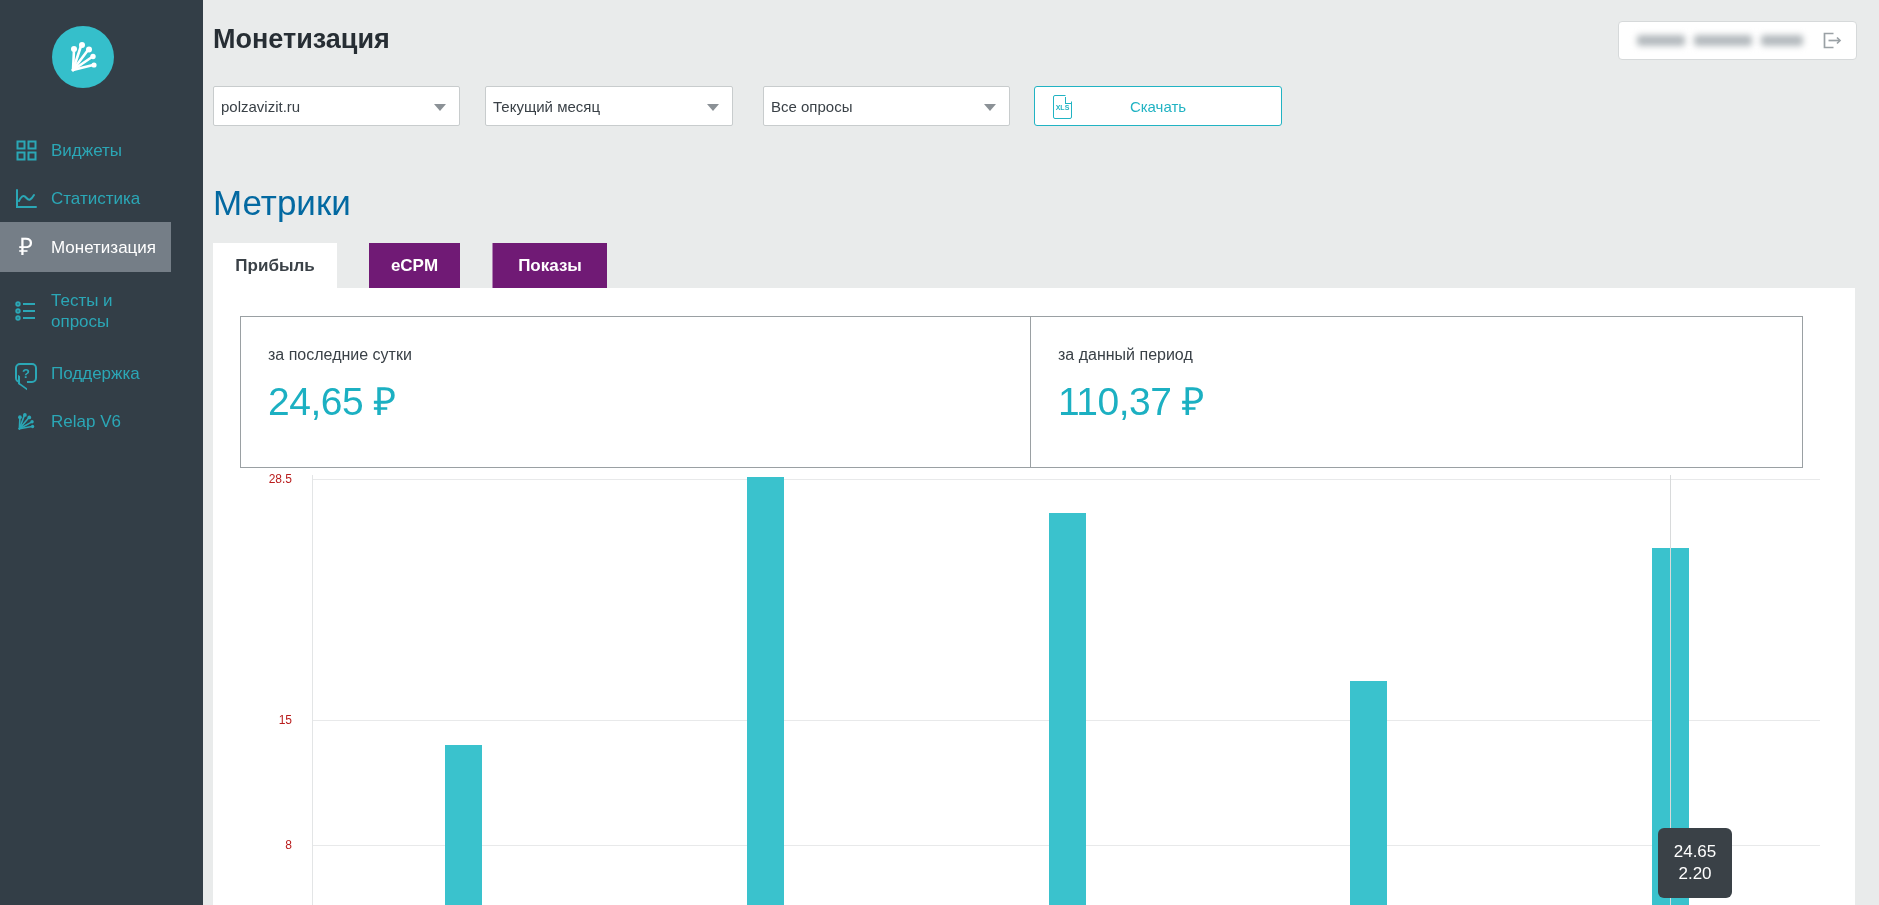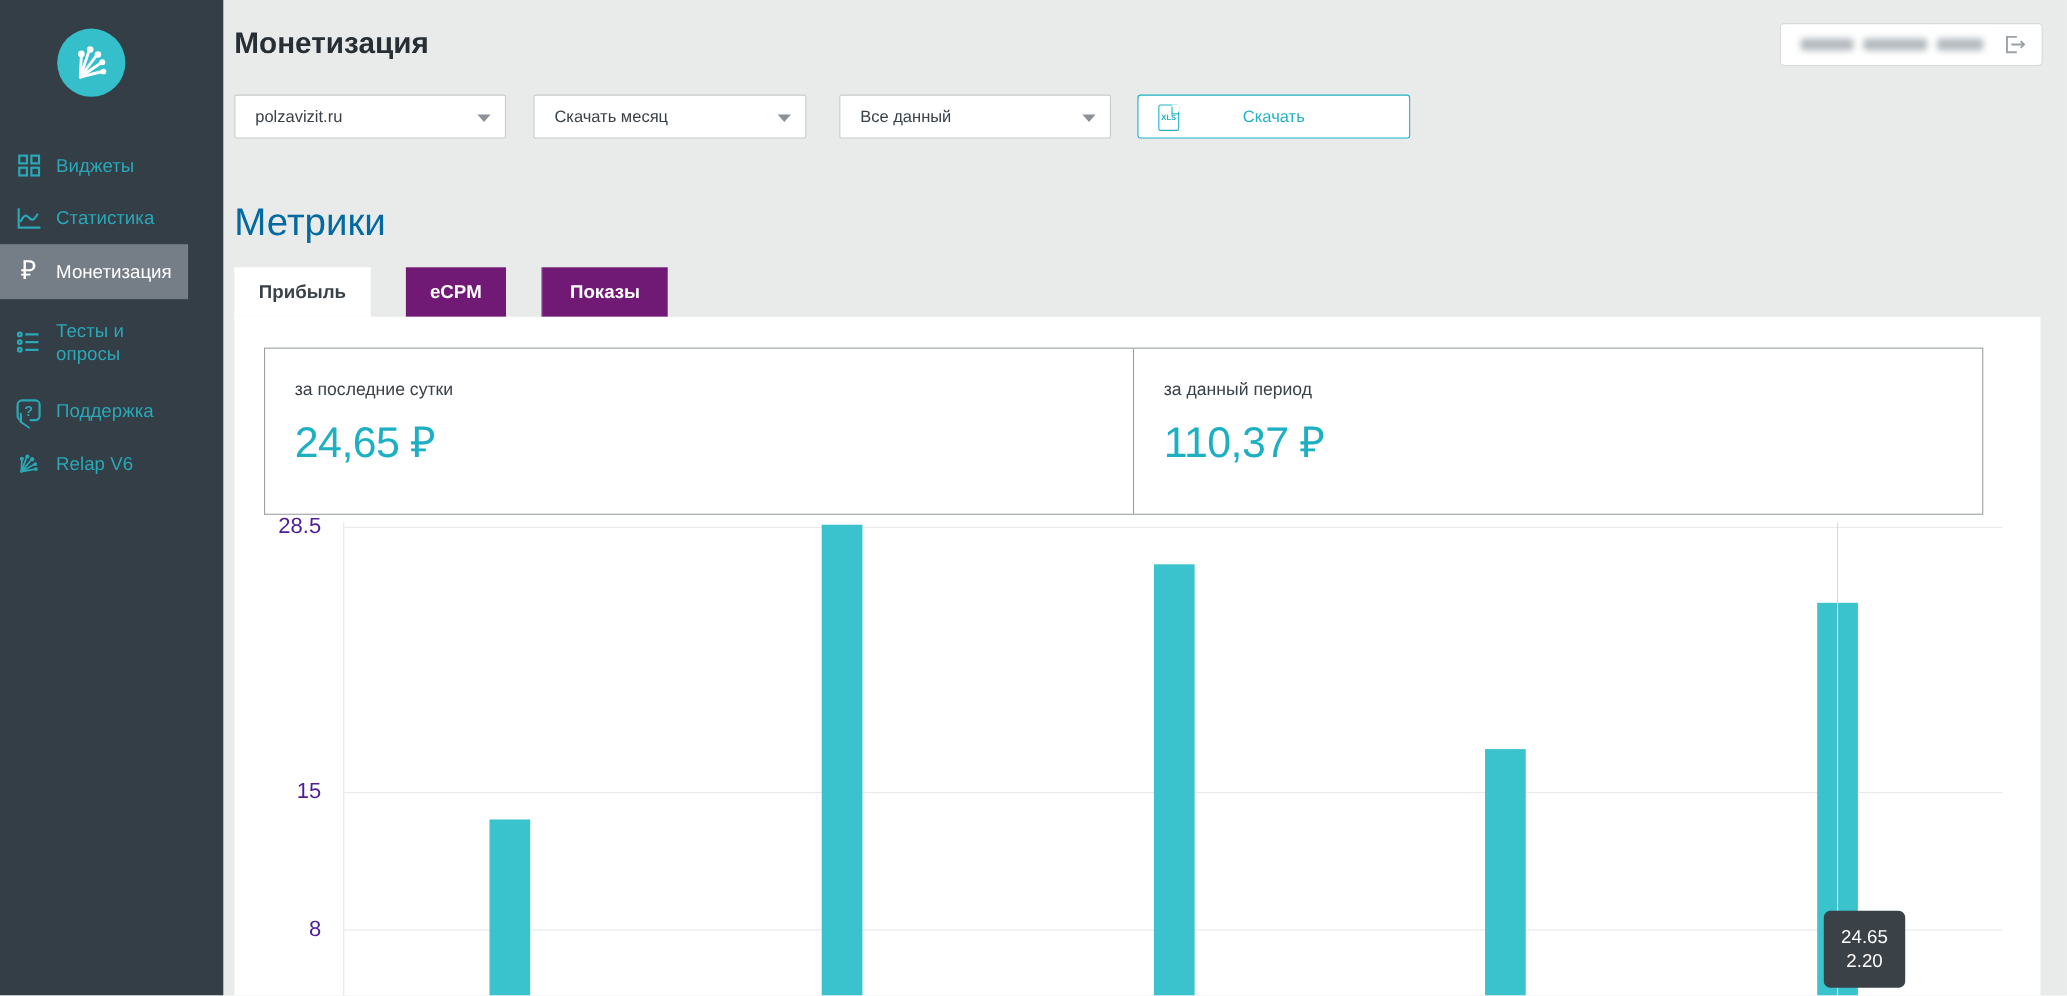--- a/index.html
+++ b/index.html
@@ -21,21 +21,21 @@
   .bubble span { color:#2ba7b6; font-size:13px; font-weight:700; }
 
   
   .page-title { position:absolute; left:213px; top:24px; font-size:27px; font-weight:700; color:#272e34; }
   .user-box { position:absolute; left:1618px; top:21px; width:239px; height:39px; background:#ffffff; border:1px solid #d6d9da; border-radius:4px; display:flex; align-items:center; padding:0 14px 0 18px; cursor:pointer; }
   .blur-blobs { display:flex; gap:9px; align-items:center; flex:1; }
   .blob { height:11px; background:#b4babe; border-radius:3px; filter:blur(3px); }
   .b1{width:48px;} .b2{width:58px;} .b3{width:42px;}
 
   
-  .dd { position:absolute; top:86px; height:40px; background:#ffffff; border:1px solid #c8cccd; border-radius:2px; display:flex; align-items:center; padding:0 34px 0 18px; font-size:15px; color:#3a4147; cursor:pointer; }
+  .dd { position:absolute; top:86px; height:40px; background:#ffffff; border:1px solid #c8cccd; border-radius:2px; display:flex; align-items:center; padding:0 34px 0 7px; font-size:15px; color:#3a4147; cursor:pointer; }
   .dd .caret { position:absolute; right:13px; top:17px; width:0; height:0; border-left:6px solid transparent; border-right:6px solid transparent; border-top:7px solid #8b9196; }
   .dd1 { left:213px; width:247px; }
   .dd2 { left:485px; width:248px; }
   .dd3 { left:763px; width:247px; }
   .dl-btn { position:absolute; left:1034px; top:86px; width:248px; height:40px; background:#ffffff; border:1px solid #21b3c3; border-radius:3px; display:flex; align-items:center; justify-content:center; cursor:pointer; }
   .dl-btn .dl-label { color:#21b3c3; font-size:15px; }
   .xls-ic { position:absolute; left:18px; top:8px; width:19px; height:24px; border:1.4px solid #21b3c3; border-radius:2px; display:flex; align-items:center; justify-content:center; background:#fff; }
   .xls-ic:before { content:""; position:absolute; right:-1px; top:-1px; width:0; height:0; border-top:7px solid #fff; border-left:7px solid transparent; }
   .xls-ic:after { content:""; position:absolute; right:-1px; top:1px; width:6px; height:6px; border-left:1.4px solid #21b3c3; border-bottom:1.4px solid #21b3c3; }
   .xls-ic span { font-size:7px; font-weight:700; color:#21b3c3; letter-spacing:0; }
@@ -51,21 +51,21 @@
   .panel { position:absolute; left:213px; top:288px; width:1642px; height:617px; background:#ffffff; }
 
   .cards { position:absolute; left:240px; top:316px; width:1563px; height:152px; border:1px solid #9aa0a3; display:flex; }
   .card { flex:0 0 790px; padding:29px 0 0 27px; }
   .card.first { border-right:1px solid #9aa0a3; }
   .card .c-label { font-size:16px; color:#3a4147; }
   .card .c-value { margin-top:9px; font-size:39px; font-weight:300; color:#1cb0c2; letter-spacing:-.5px; }
 
   
   .y-axis { position:absolute; left:240px; top:475px; width:62px; height:430px; }
-  .y-tick { position:absolute; right:10px; transform:translateY(-50%); font-size:20px; color:#4c1d95; }
+  .y-tick { position:absolute; right:10px; transform:translateY(-50%); font-size:12px; color:#b91c1c; }
   .plot { position:absolute; left:312px; top:475px; width:1508px; height:430px; border-left:1px solid #e3e5e6; overflow:hidden; }
   .gridline { position:absolute; left:0; width:100%; height:1px; background:#e8e9ea; }
   .bar { position:absolute; width:37px; background:#3ac2cd; }
   .hoverline { position:absolute; top:0; bottom:0; width:1px; background:#d8dadb; z-index:3; }
   .tooltip { position:absolute; left:1658px; top:828px; width:74px; height:70px; background:#3a4147; border-radius:6px; z-index:4; display:flex; flex-direction:column; align-items:center; justify-content:center; gap:2px; }
   .tooltip div { color:#ffffff; font-size:17px; font-weight:500; line-height:20px; }
 </style>
 </head>
 <body>
 
@@ -179,25 +179,25 @@
       <line x1="7.5" y1="10.5" x2="19" y2="10.5"></line>
       <path d="M16 7.5 L19 10.5 L16 13.5"></path>
     </svg>
   </div>
 
   <div class="dd dd1">
     <span>polzavizit.ru</span>
     <span class="caret"></span>
   </div>
   <div class="dd dd2">
-    <span>Скачать месяц</span>
+    <span>Текущий месяц</span>
     <span class="caret"></span>
   </div>
   <div class="dd dd3">
-    <span>Все данный</span>
+    <span>Все опросы</span>
     <span class="caret"></span>
   </div>
   <div class="dl-btn">
     <span class="xls-ic">
         <span>XLS</span>
       </span>
     <span class="dl-label">Скачать</span>
   </div>
 
   <h2 class="metrics-title">Метрики</h2>

